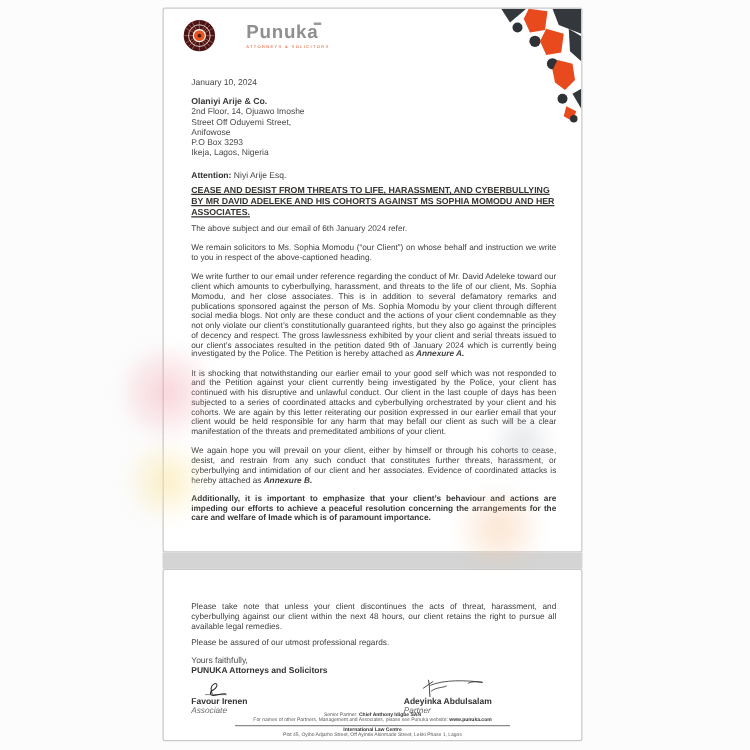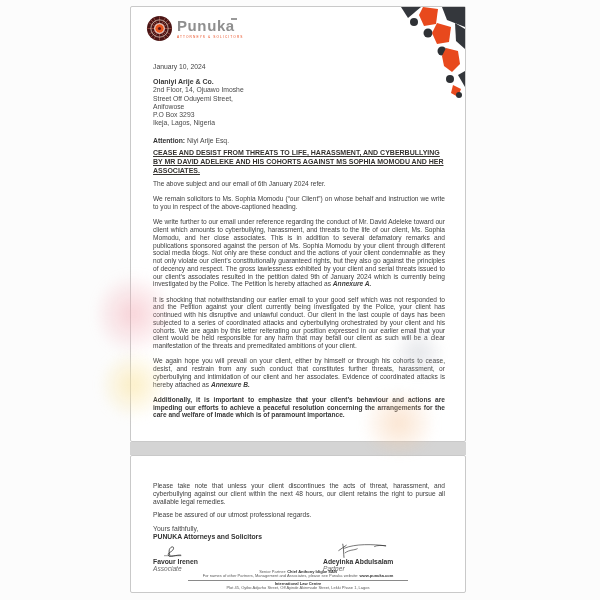--- a/index.html
+++ b/index.html
@@ -18,21 +18,21 @@
   .page-gap{position:absolute;left:130px;top:442px;width:336px;height:13px;background:#d4d4d4;}
   
   .wm{position:absolute;border-radius:50%;pointer-events:none;z-index:6;filter:blur(5px);}
   .wm1{left:96px;top:268px;width:74px;height:92px;background:radial-gradient(circle,rgba(242,168,178,.5),rgba(242,168,178,0) 70%);}
   .wm2{left:100px;top:348px;width:66px;height:74px;background:radial-gradient(circle,rgba(250,226,150,.55),rgba(250,226,150,0) 70%);}
   .wm3{left:356px;top:392px;width:86px;height:62px;background:radial-gradient(circle,rgba(246,196,152,.45),rgba(246,196,152,0) 70%);}
   .wm4{left:388px;top:330px;width:60px;height:46px;background:radial-gradient(circle,rgba(180,185,195,.35),rgba(180,185,195,0) 70%);}
 
   .corner-deco{position:absolute;top:0;right:0;width:70px;height:92px;}
 
-  .letterhead{position:absolute;left:15px;top:8px;display:flex;align-items:flex-start;}
+  .letterhead{position:absolute;left:15px;top:8px;display:flex;align-items:flex-start;gap:20px;}
   .emblem{width:27px;height:27px;margin-right:4px;}
   .brand-text{position:relative;padding-top:3px;}
   .brand-name{font-size:15px;line-height:15px;font-weight:600;color:#8f8f8f;letter-spacing:.6px;}
   .brand-macron{position:absolute;top:3px;left:54px;width:6px;height:1.5px;background:#9a9a9a;}
   .brand-tagline{font-size:3.2px;line-height:4px;color:#e8491d;letter-spacing:1.1px;margin-top:1.5px;}
 
   .content{padding:44px 20px 0 22px;}
   .content p{margin:0;}
   .date{font-size:6.8px;color:#454545;margin:12px 0 8px 0 !important;}
   .recipient-name{font-size:7px;font-weight:700;color:#3a3a3a;line-height:8.4px;}

